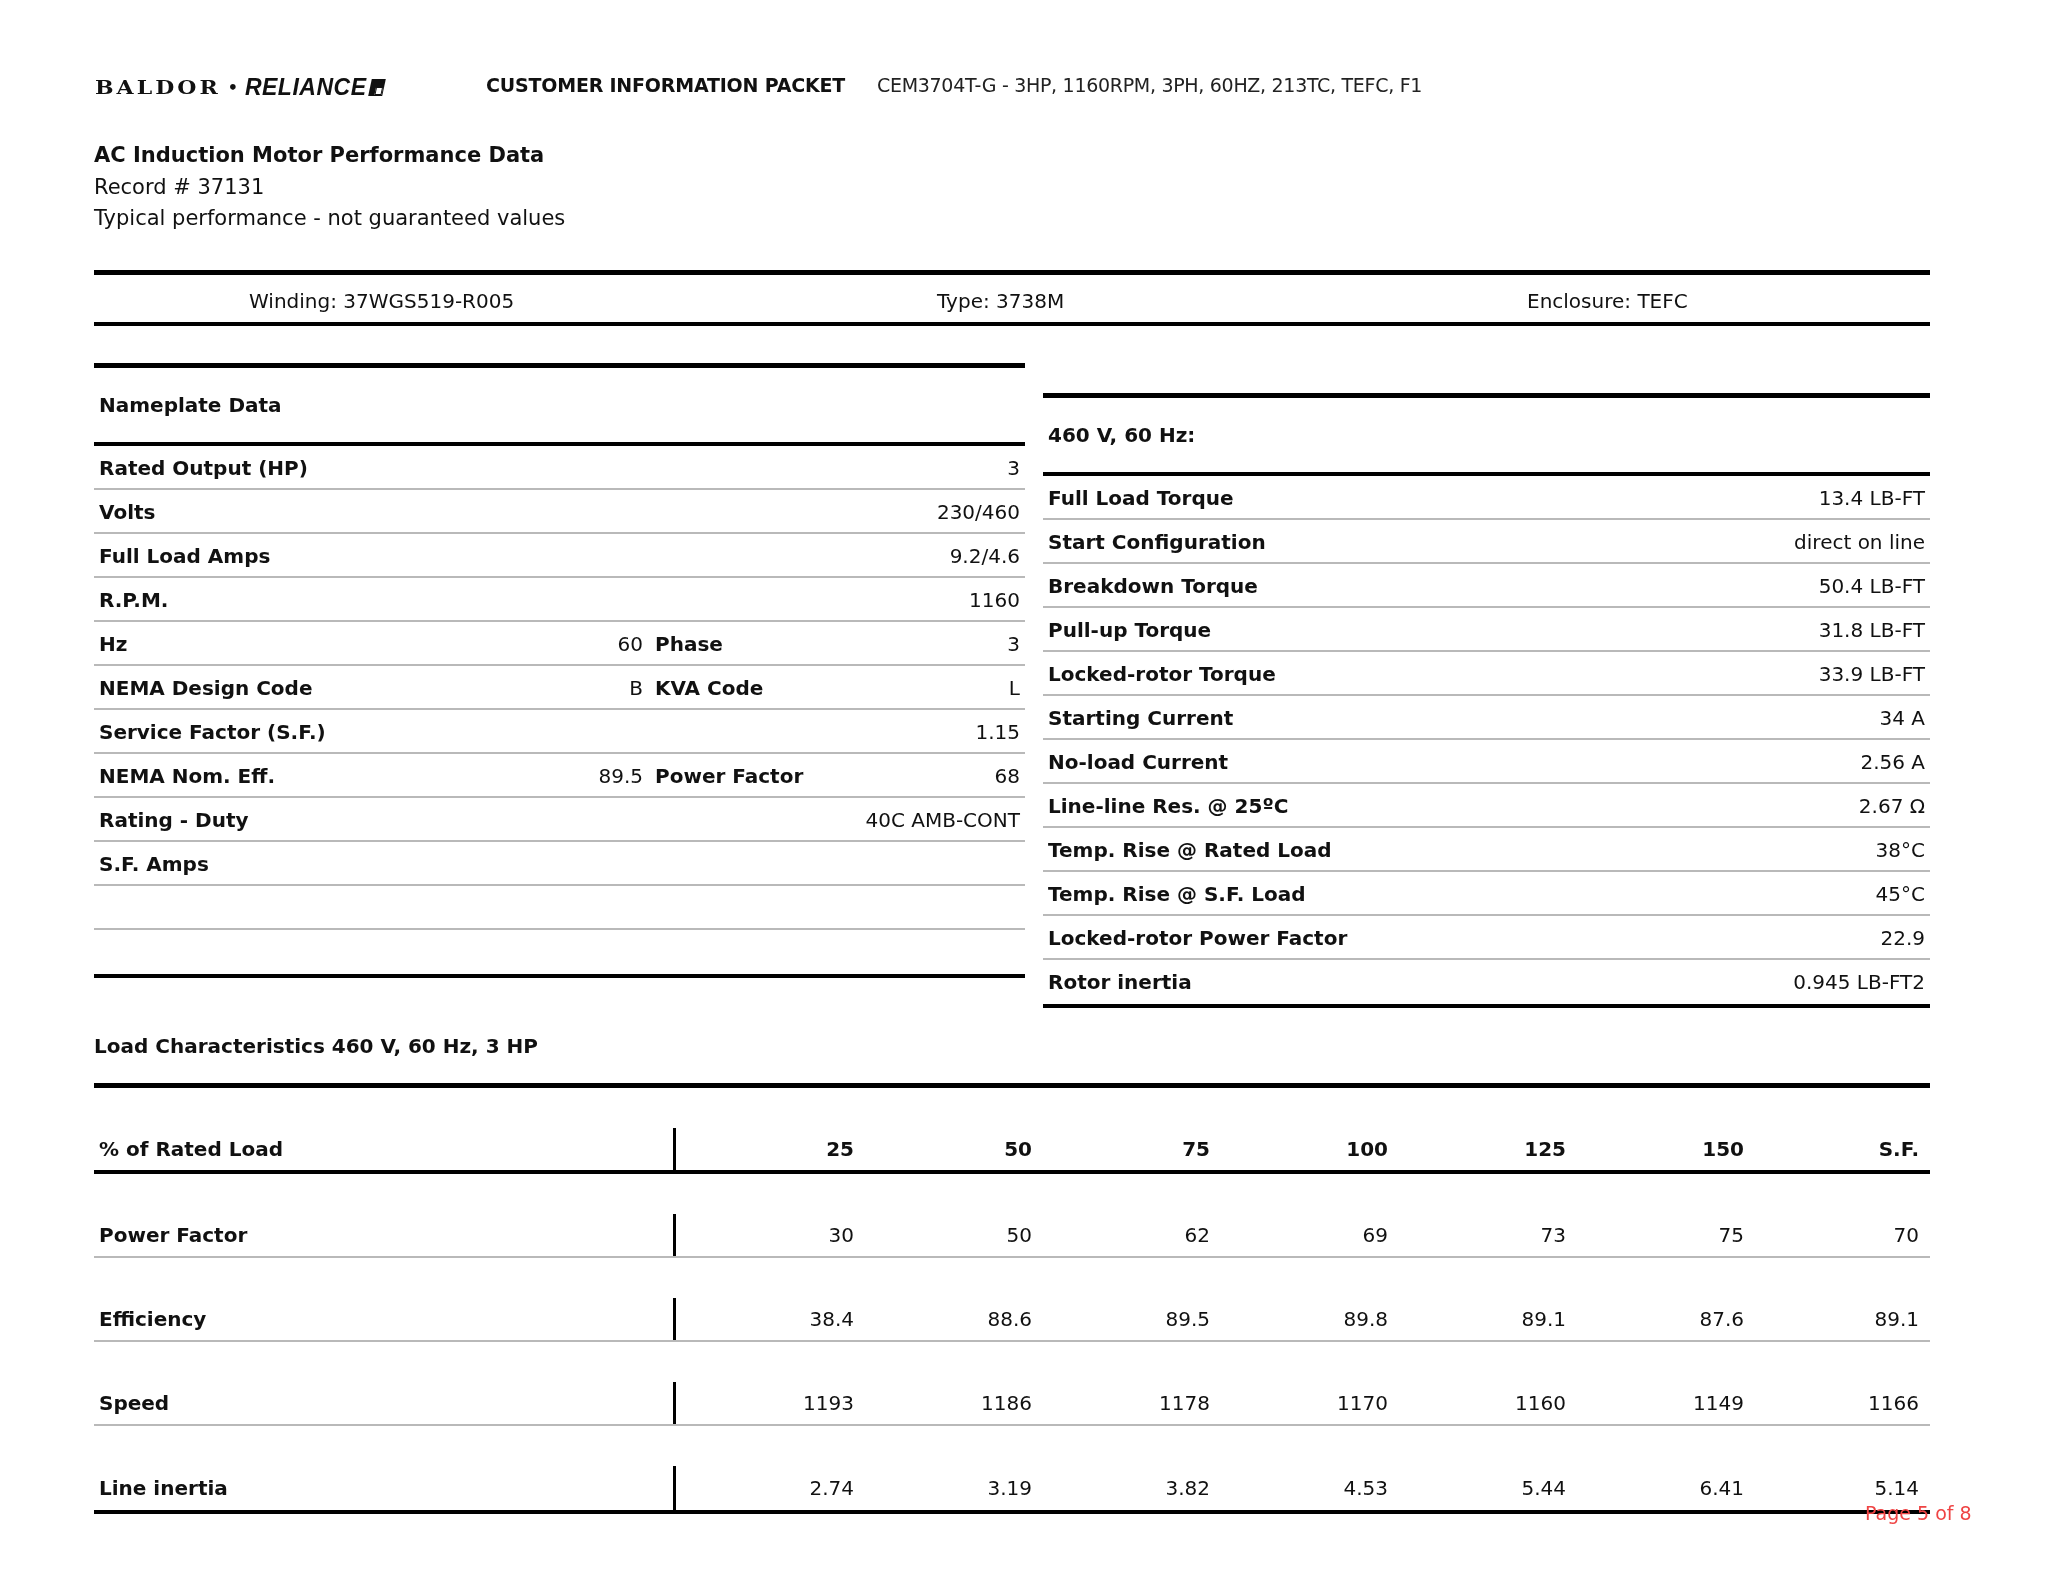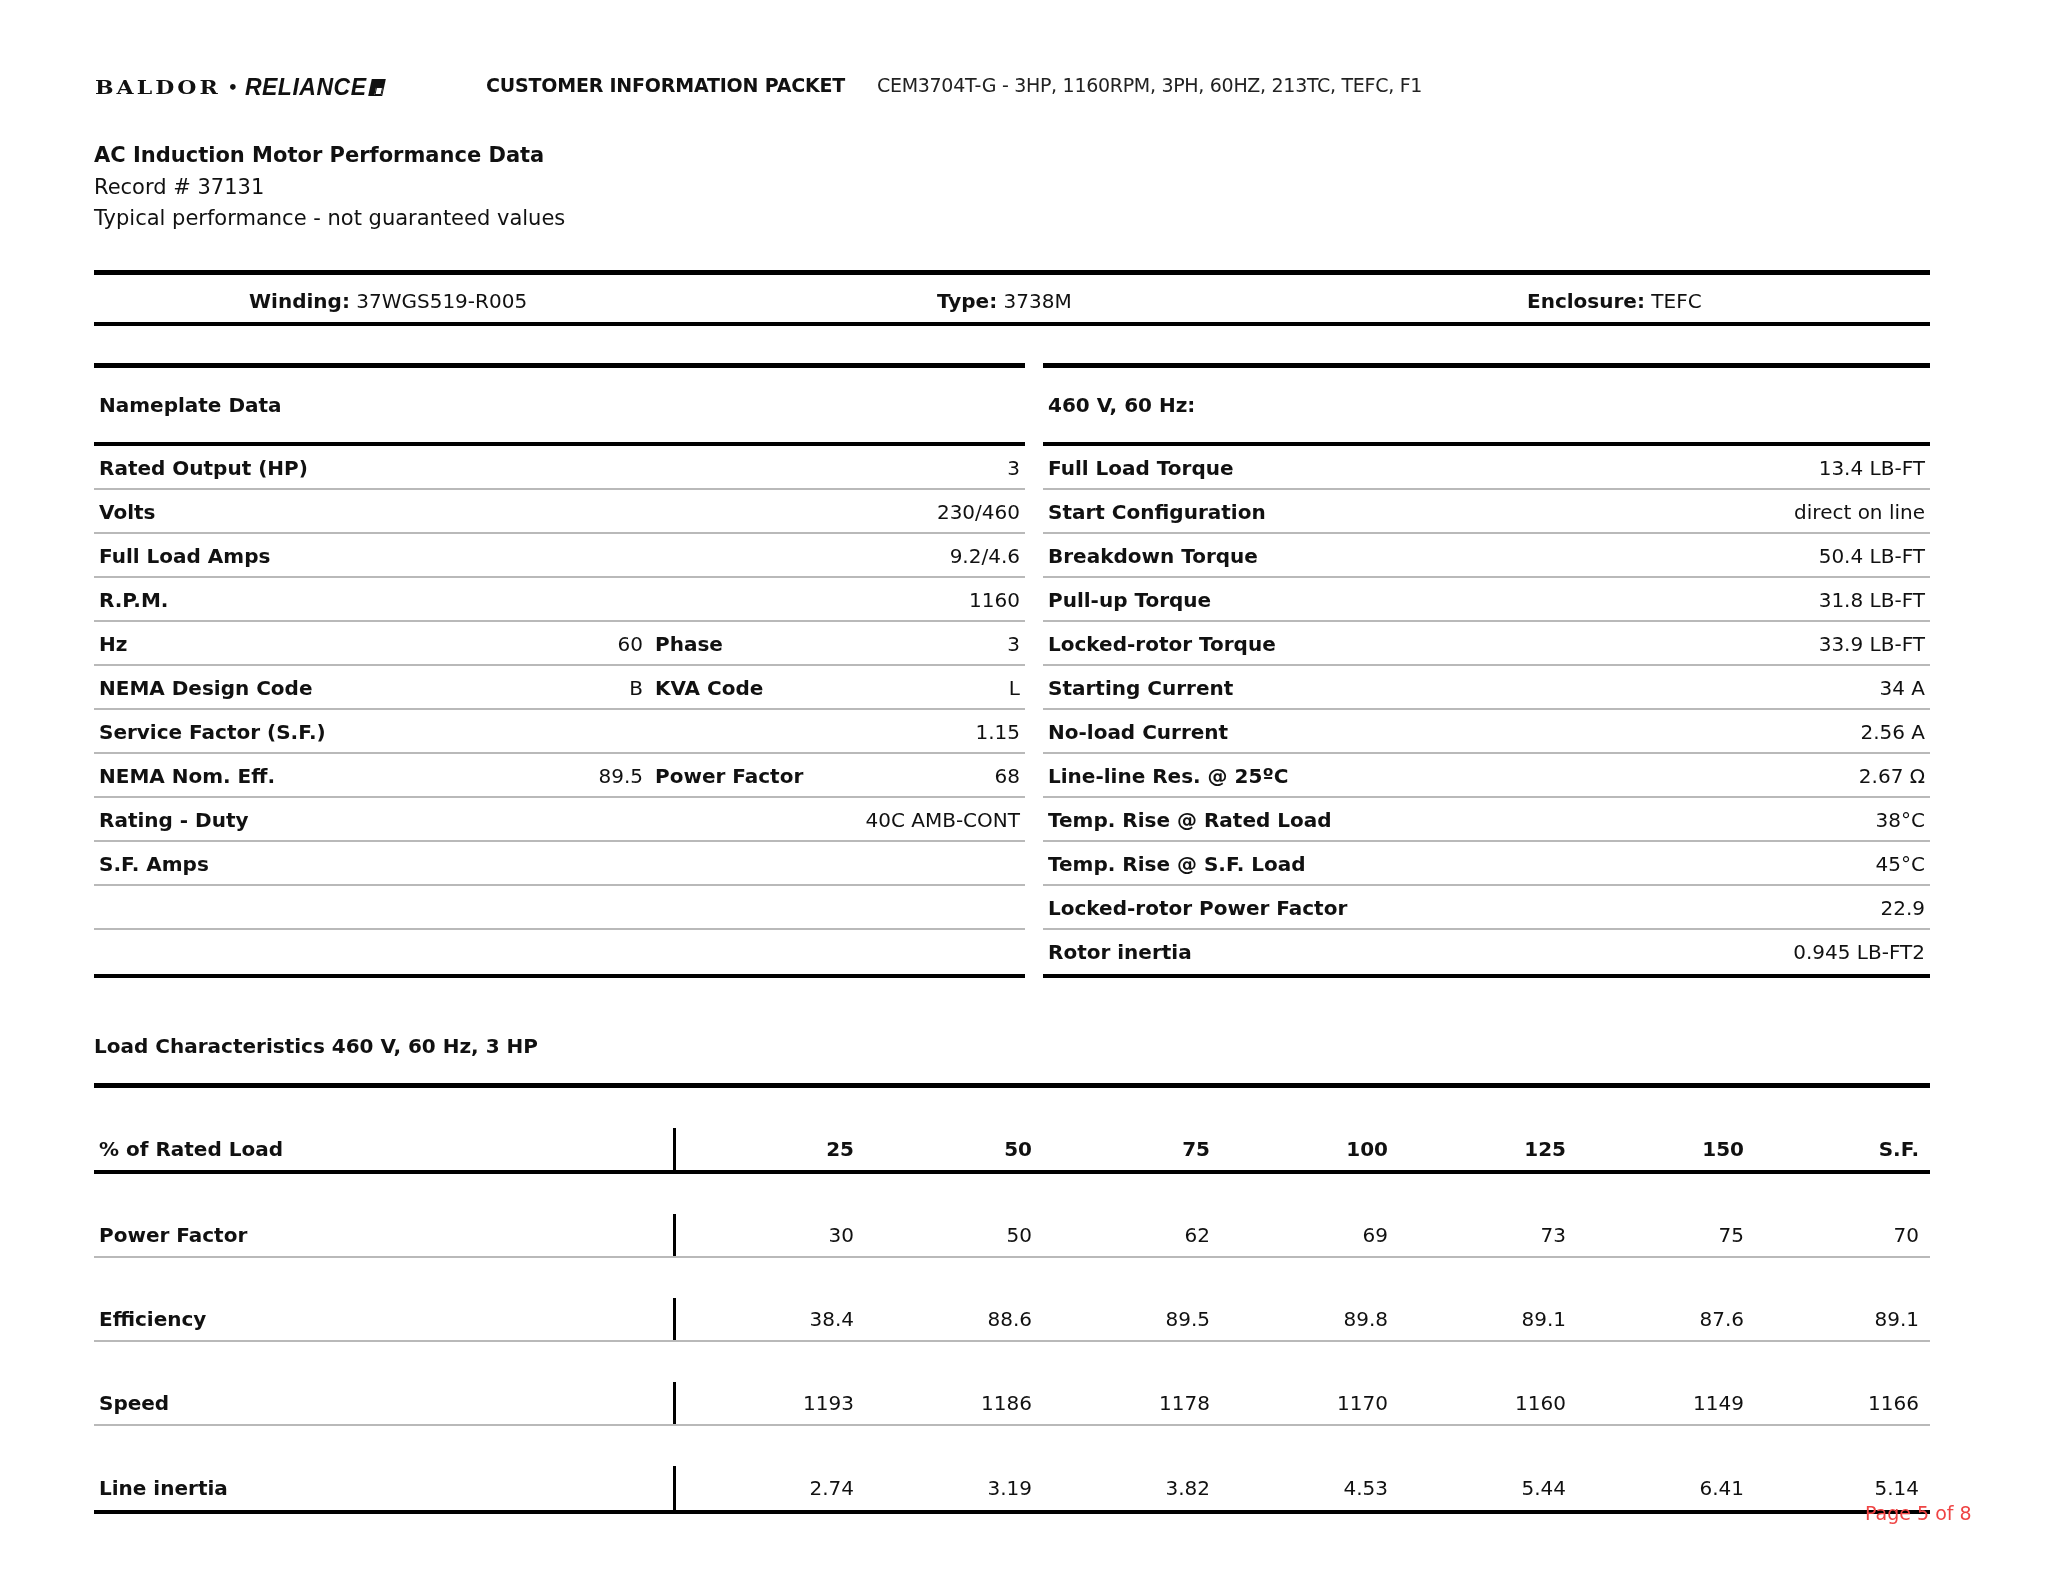--- a/index.html
+++ b/index.html
@@ -17,26 +17,26 @@
   .packet-title { left:486px; top:74px; font-size:19px; font-weight:bold; letter-spacing:-0.2px; }
   .part-number { left:877px; top:74px; font-size:19px; color:#222; letter-spacing:-0.3px; }
 
   .doc-title { left:94px; top:143px; font-size:21px; font-weight:bold; }
   .doc-record { left:94px; top:175px; font-size:21px; }
   .doc-note { left:94px; top:206px; font-size:21px; }
 
   
   .bar { left:94px; width:1836px; top:270px; height:56px; border-top:5px solid #000; border-bottom:4px solid #000; box-sizing:border-box; }
   .bar-item { position:absolute; top:14px; font-size:20px; white-space:nowrap; }
-  .bar-item b { font-weight:bold; }
+  .bar-item b { font-weight:normal; }
 
   
   .spec { position:absolute; top:363px; border-top:5px solid #000; border-bottom:4px solid #000; box-sizing:border-box; }
   .spec-left { left:94px; width:931px; }
-  .spec-right { left:1043px; width:887px; }
+  .spec-right { left:1043px; width:887px;margin-top:30px; }
   .spec-head { height:78px; border-bottom:4px solid #000; box-sizing:border-box; display:flex; flex-direction:column; justify-content:center; padding-left:5px; font-weight:bold; font-size:20px; }
   .spec-head .sub { padding-left:18px; margin-top:6px; }
   .spec-row { height:44px; border-bottom:2px solid #b9b9b9; box-sizing:border-box; position:relative; font-size:20px; }
   .spec-row:last-child { border-bottom:none; }
   .spec-row .lbl { position:absolute; left:5px; top:10px; font-weight:bold; white-space:nowrap; }
   .spec-row .val { position:absolute; right:5px; top:10px; white-space:nowrap; }
   .spec-row .mid-val { position:absolute; right:382px; top:10px; white-space:nowrap; }
   .spec-row .mid-lbl { position:absolute; left:561px; top:10px; font-weight:bold; white-space:nowrap; }
 
   

